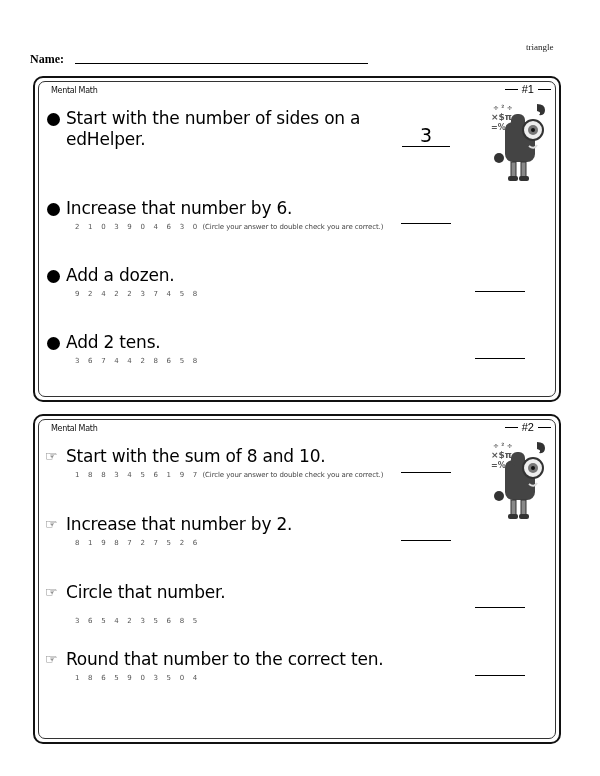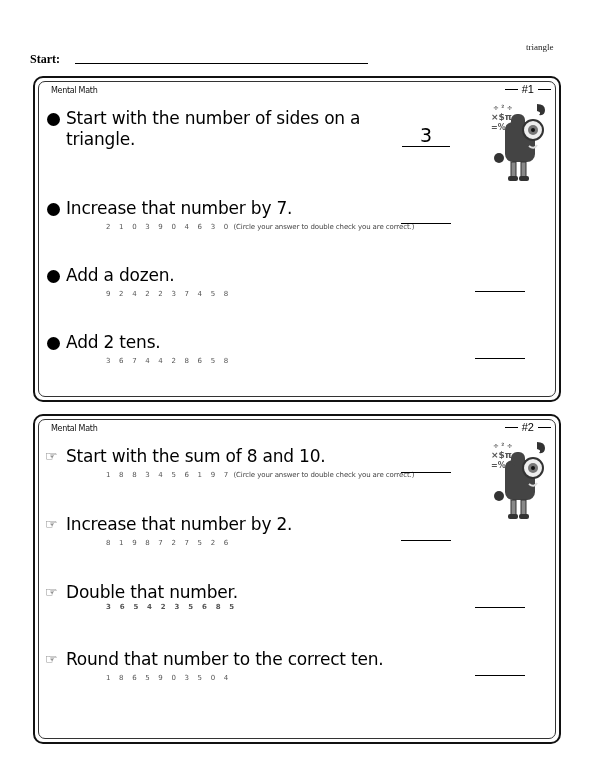--- a/index.html
+++ b/index.html
@@ -14,30 +14,30 @@
   .card-num { position: absolute; right: 8px; top: 5px; font-size: 11px; font-family: "Liberation Sans Narrow", "Liberation Sans", sans-serif; display: flex; align-items: center; gap: 4px; }
   .card-num .dash { display: inline-block; width: 13px; border-top: 1px solid #000; }
 
   .mascot { position: absolute; right: 8px; top: 22px; width: 62px; height: 85px; }
 
   .q { position: absolute; left: 12px; }
   .q .bullet { position: absolute; left: 0; top: 5px; }
   .q .bullet.dot { width: 13px; height: 13px; border-radius: 50%; background: #000; }
   .q .bullet.hand { font-size: 14px; top: 2px; left: -2px; color: #333; }
   .q .text { position: absolute; left: 19px; top: 0; font-size: 17px; line-height: 21px; color: #000000; white-space: nowrap; letter-spacing: -0.2px; }
-  .q .digits { position: absolute; left: 28px; font-size: 7px; color: #555; letter-spacing: 3.2px; white-space: nowrap; margin-left: 31px; }
+  .q .digits { position: absolute; left: 28px; font-size: 7px; color: #555; letter-spacing: 3.2px; white-space: nowrap; }
   .q .hint { font-size: 7px; color: #444; letter-spacing: -0.1px; margin-left: 2px; }
   .answer { position: absolute; border-top: 1px solid #000; }
   .answer-value { position: absolute; font-size: 19px; text-align: center; width: 48px; }
 </style>
 </head>
 <body>
 
 <div class="brand">triangle</div>
-<div class="name-row">Start:</div>
+<div class="name-row">Name:</div>
 <div class="name-line"></div>
 
 <div class="card" style="top:76px; height:326px;">
   <div class="card-inner"></div>
   <div class="card-title">Mental Math</div>
   <div class="card-num">
     <span class="dash"></span>
     <span>#1</span>
     <span class="dash"></span>
   </div>
@@ -57,28 +57,28 @@
     <circle cx="10" cy="58" r="5" fill="#333"></circle>
     <rect x="22" y="62" width="5" height="16" fill="#888" stroke="#333"></rect>
     <rect x="32" y="62" width="5" height="16" fill="#888" stroke="#333"></rect>
     <rect x="19" y="76" width="10" height="5" rx="2" fill="#333"></rect>
     <rect x="30" y="76" width="10" height="5" rx="2" fill="#333"></rect>
   </svg>
 
   <div class="q" style="top:30px;">
     <div class="bullet dot"></div>
     <div class="text">Start with the number of sides on a</div>
-    <div class="text" style="top:21px;">triangle.</div>
+    <div class="text" style="top:21px;">edHelper.</div>
   </div>
   <div class="answer-value" style="left:367px; top:46px;">3</div>
   <div class="answer" style="left:367px; top:68px; width:48px;"></div>
 
   <div class="q" style="top:120px;">
     <div class="bullet dot"></div>
-    <div class="text">Increase that number by 7.</div>
+    <div class="text">Increase that number by 6.</div>
     <div class="digits" style="top:25px;"><span>2 1 0 3 9 0 4 6 3 0</span><span class="hint">(Circle your answer to double check you are correct.)</span></div>
   </div>
   <div class="answer" style="left:366px; top:145px; width:50px;"></div>
 
   <div class="q" style="top:187px;">
     <div class="bullet dot"></div>
     <div class="text">Add a dozen.</div>
     <div class="digits" style="top:25px;">9 2 4 2 2 3 7 4 5 8</div>
   </div>
   <div class="answer" style="left:440px; top:213px; width:50px;"></div>
@@ -128,22 +128,22 @@
 
   <div class="q" style="top:98px;">
     <div class="bullet hand">☞</div>
     <div class="text">Increase that number by 2.</div>
     <div class="digits" style="top:25px;">8 1 9 8 7 2 7 5 2 6</div>
   </div>
   <div class="answer" style="left:366px; top:124px; width:50px;"></div>
 
   <div class="q" style="top:166px;">
     <div class="bullet hand">☞</div>
-    <div class="text">Double that number.</div>
-    <div class="digits" style="top:21px;font-weight:bold;">3 6 5 4 2 3 5 6 8 5</div>
+    <div class="text">Circle that number.</div>
+    <div class="digits" style="top:35px;">3 6 5 4 2 3 5 6 8 5</div>
   </div>
   <div class="answer" style="left:440px; top:191px; width:50px;"></div>
 
   <div class="q" style="top:233px;">
     <div class="bullet hand">☞</div>
     <div class="text">Round that number to the correct ten.</div>
     <div class="digits" style="top:25px;">1 8 6 5 9 0 3 5 0 4</div>
   </div>
   <div class="answer" style="left:440px; top:259px; width:50px;"></div>
 </div>

